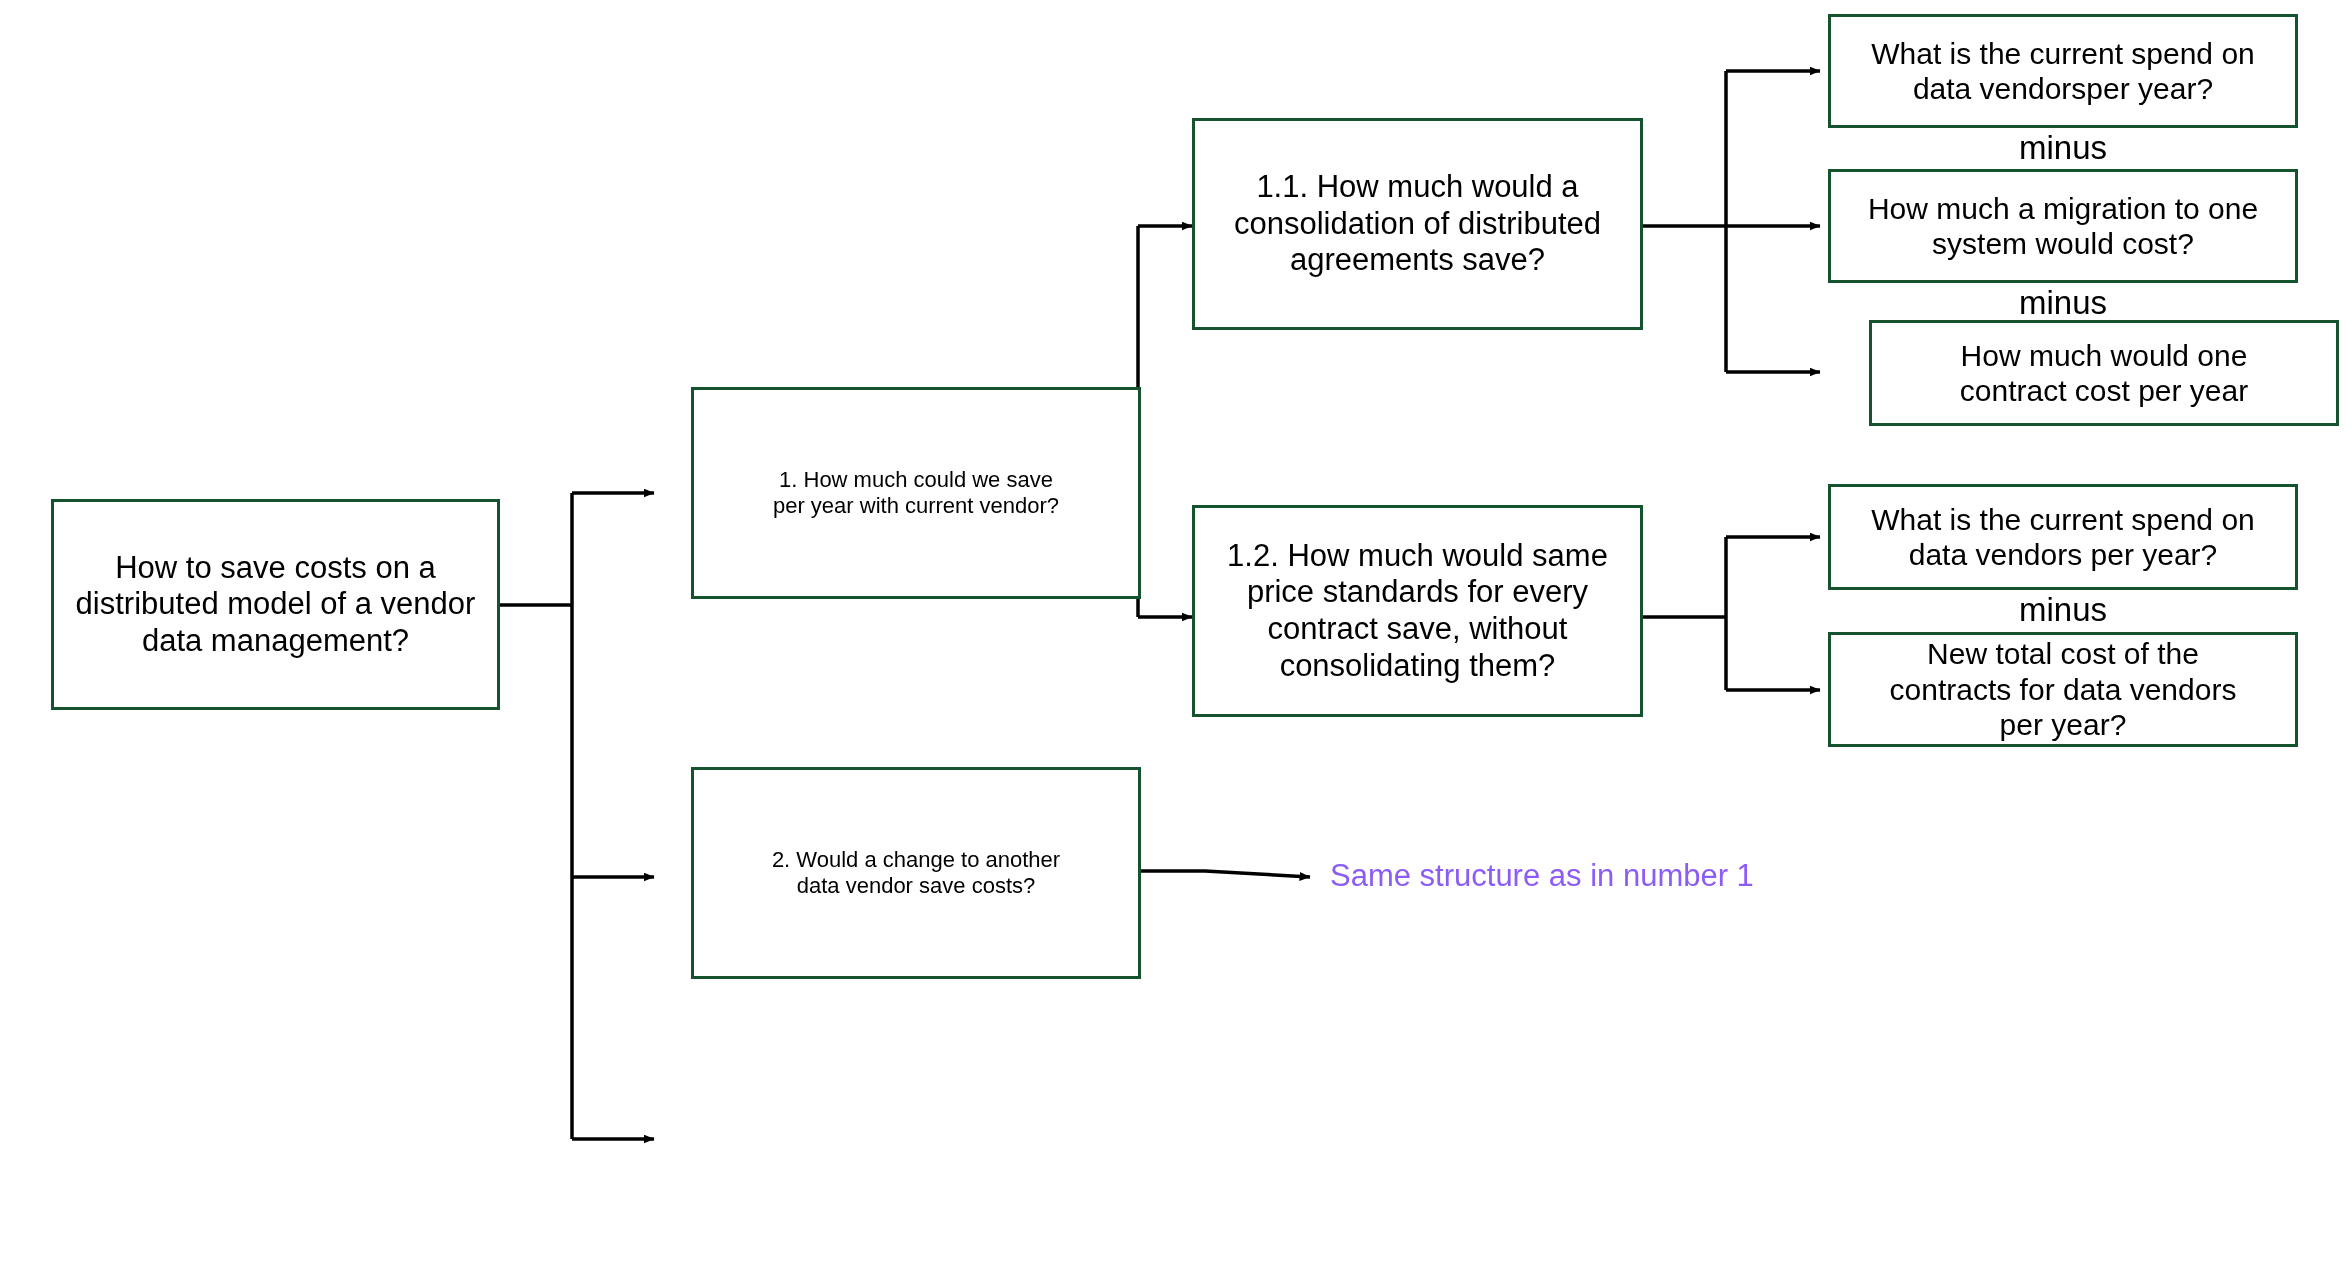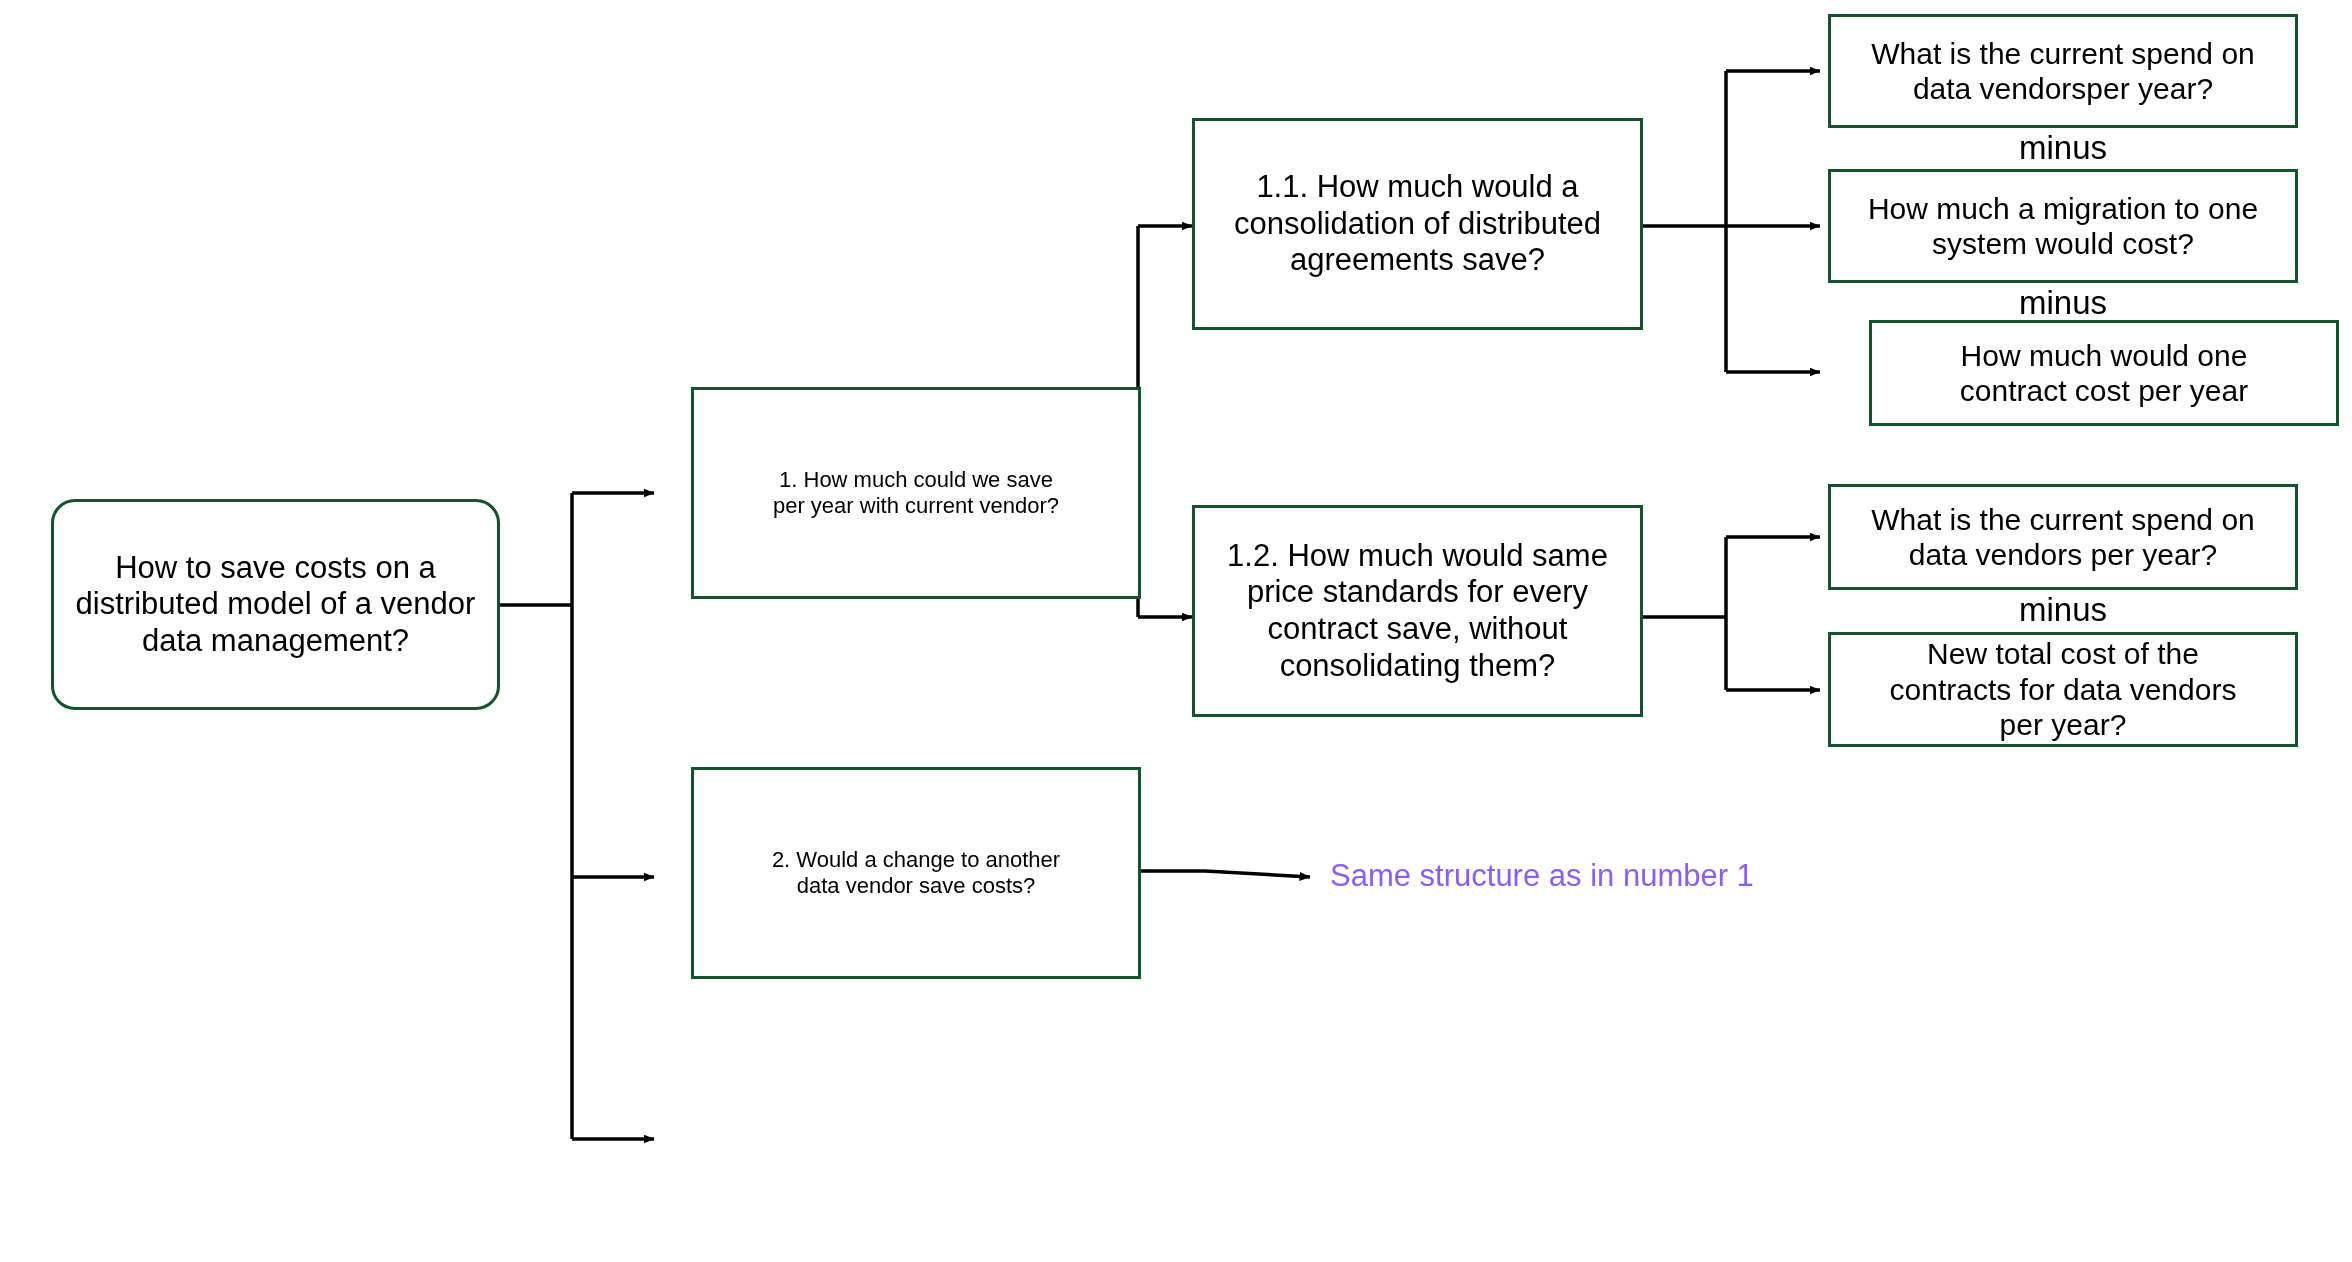--- a/index.html
+++ b/index.html
@@ -108,21 +108,21 @@
       <path d="M1726,537 L1726,690" stroke="#000000" stroke-width="3.5" fill="none"></path>
       <path d="M1726,537 L1820,537" stroke="#000000" stroke-width="3.5" fill="none" marker-end="url(#arrow)"></path>
       <path d="M1726,690 L1820,690" stroke="#000000" stroke-width="3.5" fill="none" marker-end="url(#arrow)"></path>
     </g>
 
     <g>
       <path d="M1104,871 L1205,871 L1310,877" stroke="#000000" stroke-width="3.5" fill="none" marker-end="url(#arrow)"></path>
     </g>
   </svg>
 
-  <div class="node lvl1" style="left:51px; top:499px; width:449px; height:211px;border-radius:24px;">
+  <div class="node lvl1" style="left:51px; top:499px; width:449px; height:211px;">
     <span>How to save costs on a
 distributed model of a vendor
 data management?</span>
   </div>
 
   <div class="node lvl2" style="left:654px; top:387px; width:450px; height:212px;">
     <span>1. How much could we save
 per year with current vendor?</span>
   </div>
 

